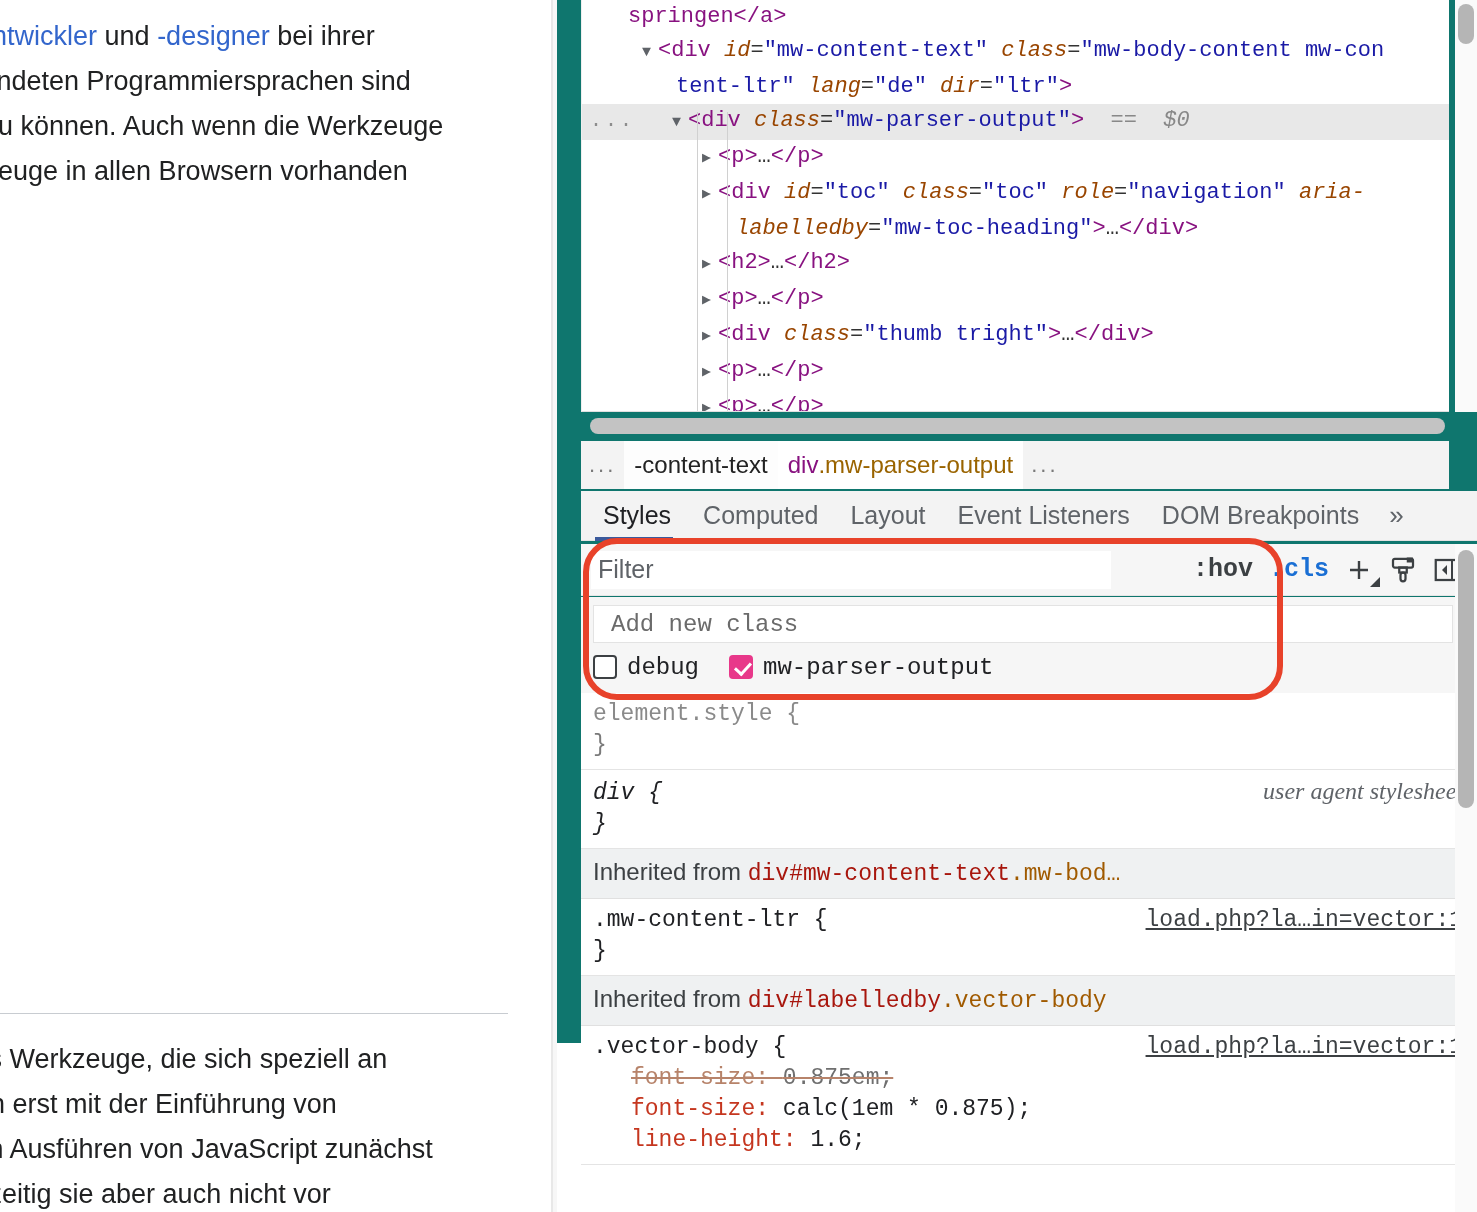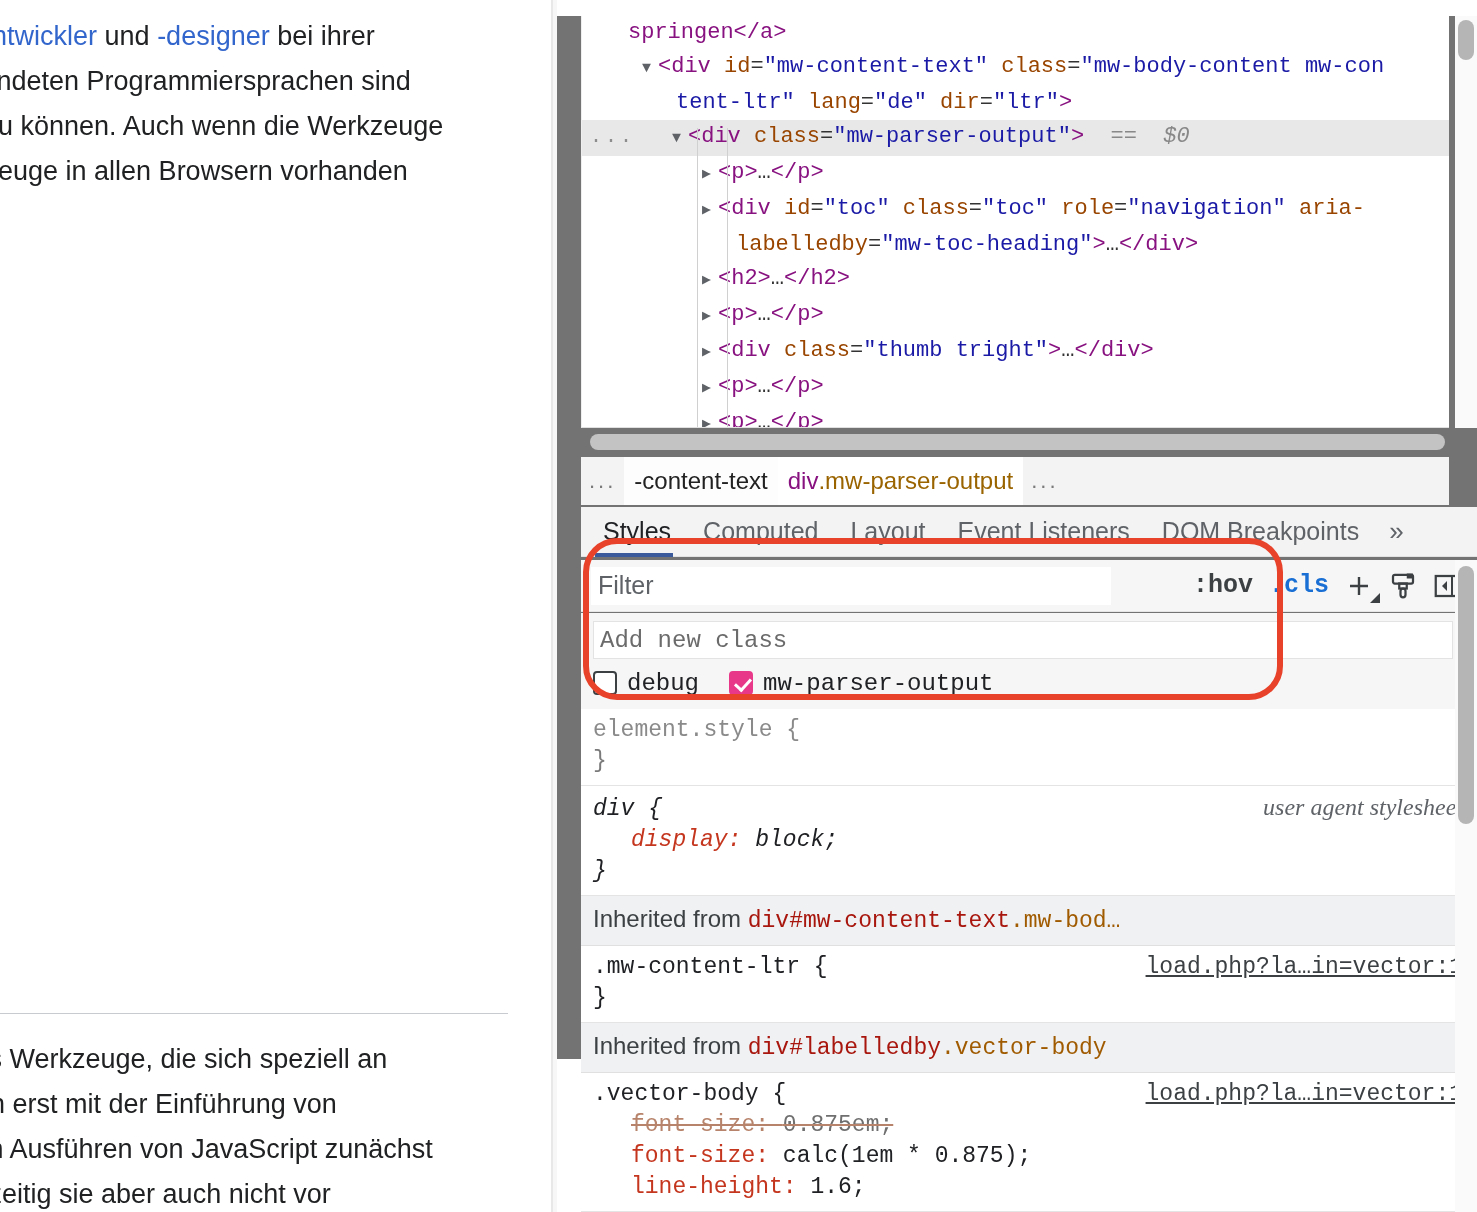--- a/index.html
+++ b/index.html
@@ -33,22 +33,22 @@
     position:absolute; left:551px; top:0; width:2px; height:1212px;
     background:#e8e8e8;
   }
   .pane-divider-2{
     position:absolute; left:553px; top:0; width:4px; height:1212px;
     background:#f7f7f7;
   }
 
   
   #devtools{
-    position:absolute; left:557px; top:16px; width:920px; height:1043px;
-    background:#737373;
+    position:absolute; left:557px; top:0; width:920px; height:1043px;
+    background:#0f766e;
   }
 
   
   #dom-tree{
     position:absolute; left:24px; top:0; width:868px; height:412px;
     background:#ffffff; overflow:hidden;
     font-family:"Liberation Mono", monospace;
     font-size:22px; line-height:34px;
     border-bottom:1px solid #e0e0e0;
     border-left:1px solid #eee;
@@ -56,21 +56,21 @@
   .dom-row{ position:relative; white-space:pre; padding-left:0; }
   .dom-row.sel{ background:#e8e8e8; }
   .guide{
     position:absolute; width:1px; background:#d0d0d0;
   }
   .tw{ color:#5f6368; display:inline-block; width:16px; }
   .tw.down::before{ content:"\25BC"; font-size:15px; }
   .tw.right::before{ content:"\25B6"; font-size:15px; }
   .tw.none::before{ content:""; }
   .t-tag{ color:#881280; }
-  .t-attr{ color:#994500; }
+  .t-attr{ color:#994500;font-style:italic; }
   .t-val{ color:#1a1aa6; }
   .t-plain{ color:#333333; }
   .t-sel0{ color:#888888; font-style:italic; }
   .dots-badge{
     position:absolute; left:8px; top:7px;
     color:#8d8d8d; letter-spacing:3px; font-size:20px; line-height:20px;
   }
 
   
   .vscroll{
@@ -149,21 +149,21 @@
 
   
   #class-editor{
     position:absolute; left:24px; top:597px; width:896px; height:96px;
     background:#f6f6f6;
   }
   #add-class-input{
     position:absolute; left:12px; top:8px; width:860px; height:38px;
     background:#ffffff; border:1px solid #e3e3e3; outline:none;
     font-family:"Liberation Mono", monospace; font-size:24px;
-    color:#202124; padding:0 6px;
+    color:#202124; padding:0 17px;
   }
   #add-class-input::placeholder{ color:#6b6b6b; opacity:1; }
   #class-list{
     position:absolute; left:12px; top:52px; height:36px;
     display:flex; align-items:center; gap:0;
     font-family:"Liberation Mono", monospace; font-size:24px; color:#202124;
   }
   .cls-item{ display:flex; align-items:center; margin-right:30px; }
   .cbx{
     width:24px; height:24px; border:2px solid #3c4043; border-radius:4px;
@@ -342,21 +342,20 @@
         <div class="rule-head">
           <span class="sel-text sel-gray">element.style {</span>
         </div>
         <div class="brace" style="color: rgb(122, 122, 122);">}</div>
       </div>
       <div class="rule italic">
         <div class="rule-head">
           <span class="sel-text sel-default">div {</span>
           <span class="origin">user agent stylesheet</span>
         </div>
-        <div class="decl"><span class="prop">display: </span><span class="value">block;</span></div>
         <div class="brace">}</div>
       </div>
       <div class="inherit-hdr"><span>Inherited from </span><span class="mono t-elem">div</span><span class="mono t-id">#mw-content-text</span><span class="mono t-clsname">.mw-bod…</span></div>
       <div class="rule">
         <div class="rule-head">
           <span class="sel-text sel-default">.mw-content-ltr {</span>
           <span class="origin link">load.php?la…in=vector:1</span>
         </div>
         <div class="brace">}</div>
       </div>

